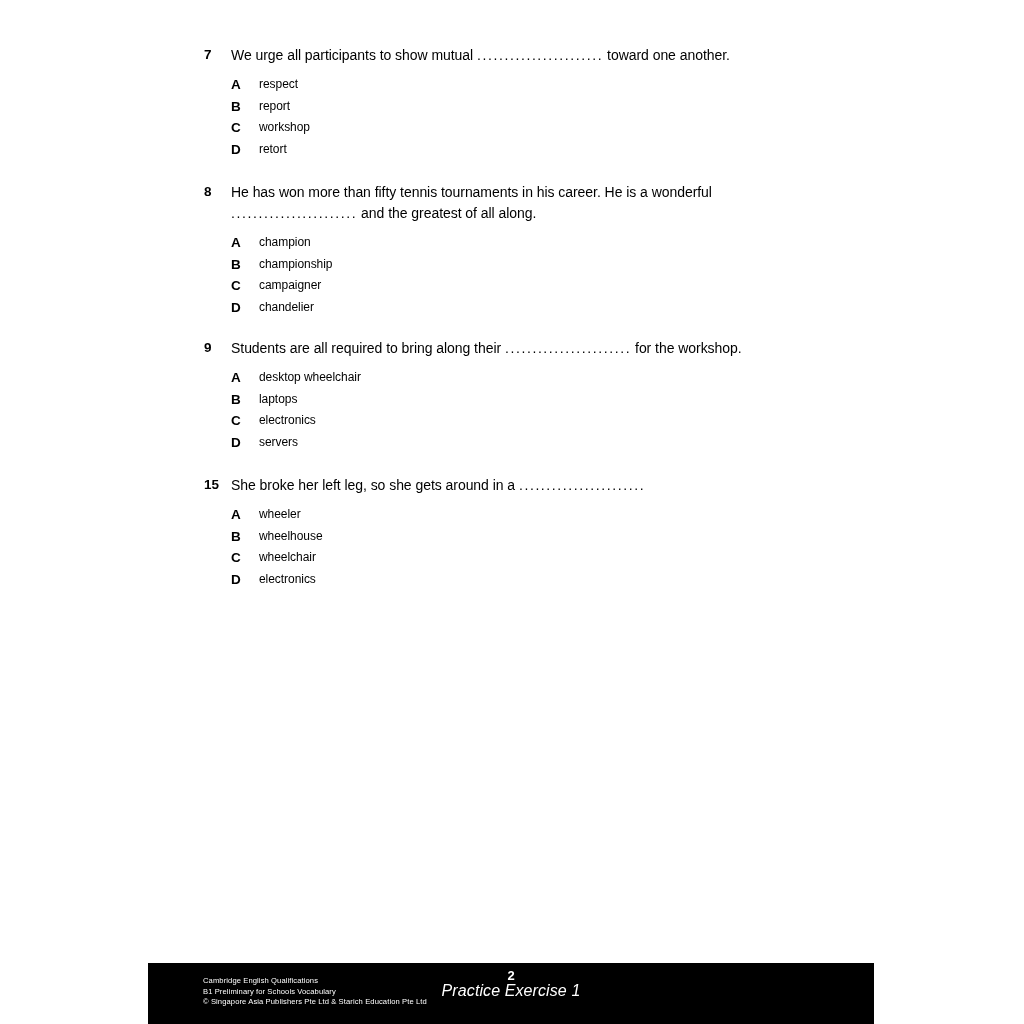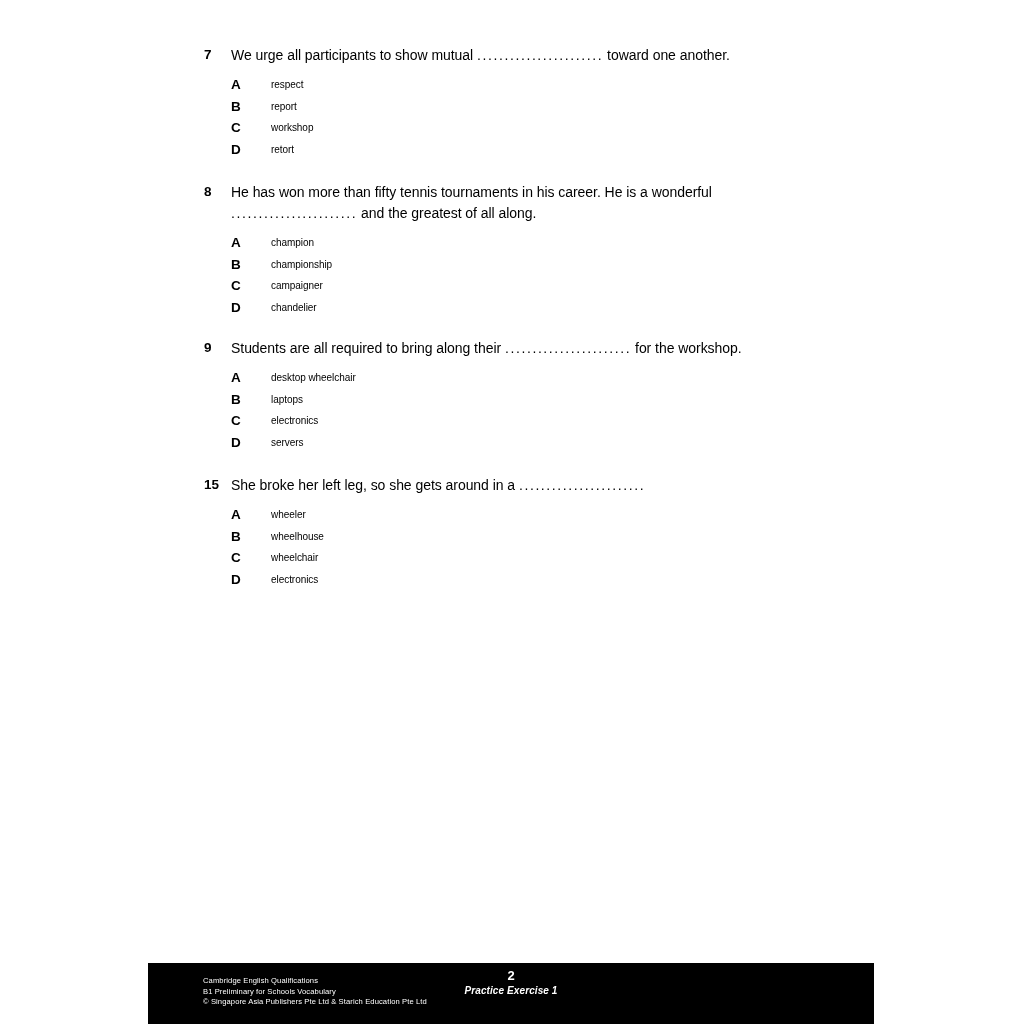--- a/index.html
+++ b/index.html
@@ -73,24 +73,23 @@
   }
   .opt-letter {
     width: 28px;
     flex: 0 0 28px;
     font-size: 13.5px;
     font-weight: bold;
     line-height: 21.5px;
   }
   .opt-text {
     flex: 1 1 auto;
-    font-size: 10px;
+    font-size: 12px;
     line-height: 21.5px;
     letter-spacing: -0.05px;
-    margin-left: 12px;
   }
 
   
   .score-row {
     position: absolute;
     left: 204px;
     top: 568px;
     width: 640px;
     height: 48px;
   }
@@ -155,23 +154,23 @@
     top: 5px;
     text-align: center;
     color: #ffffff;
   }
   .footer-page {
     font-size: 13px;
     font-weight: bold;
     line-height: 16px;
   }
   .footer-ex {
-    font-size: 10px;
+    font-size: 16px;
     font-style: italic;
-    font-weight: bold;
+    font-weight: normal;
     line-height: 14px;
     letter-spacing: 0.1px;
   }
 </style>
 </head>
 <body>
 
 <div class="sheet">
 
   <div class="question-list">

